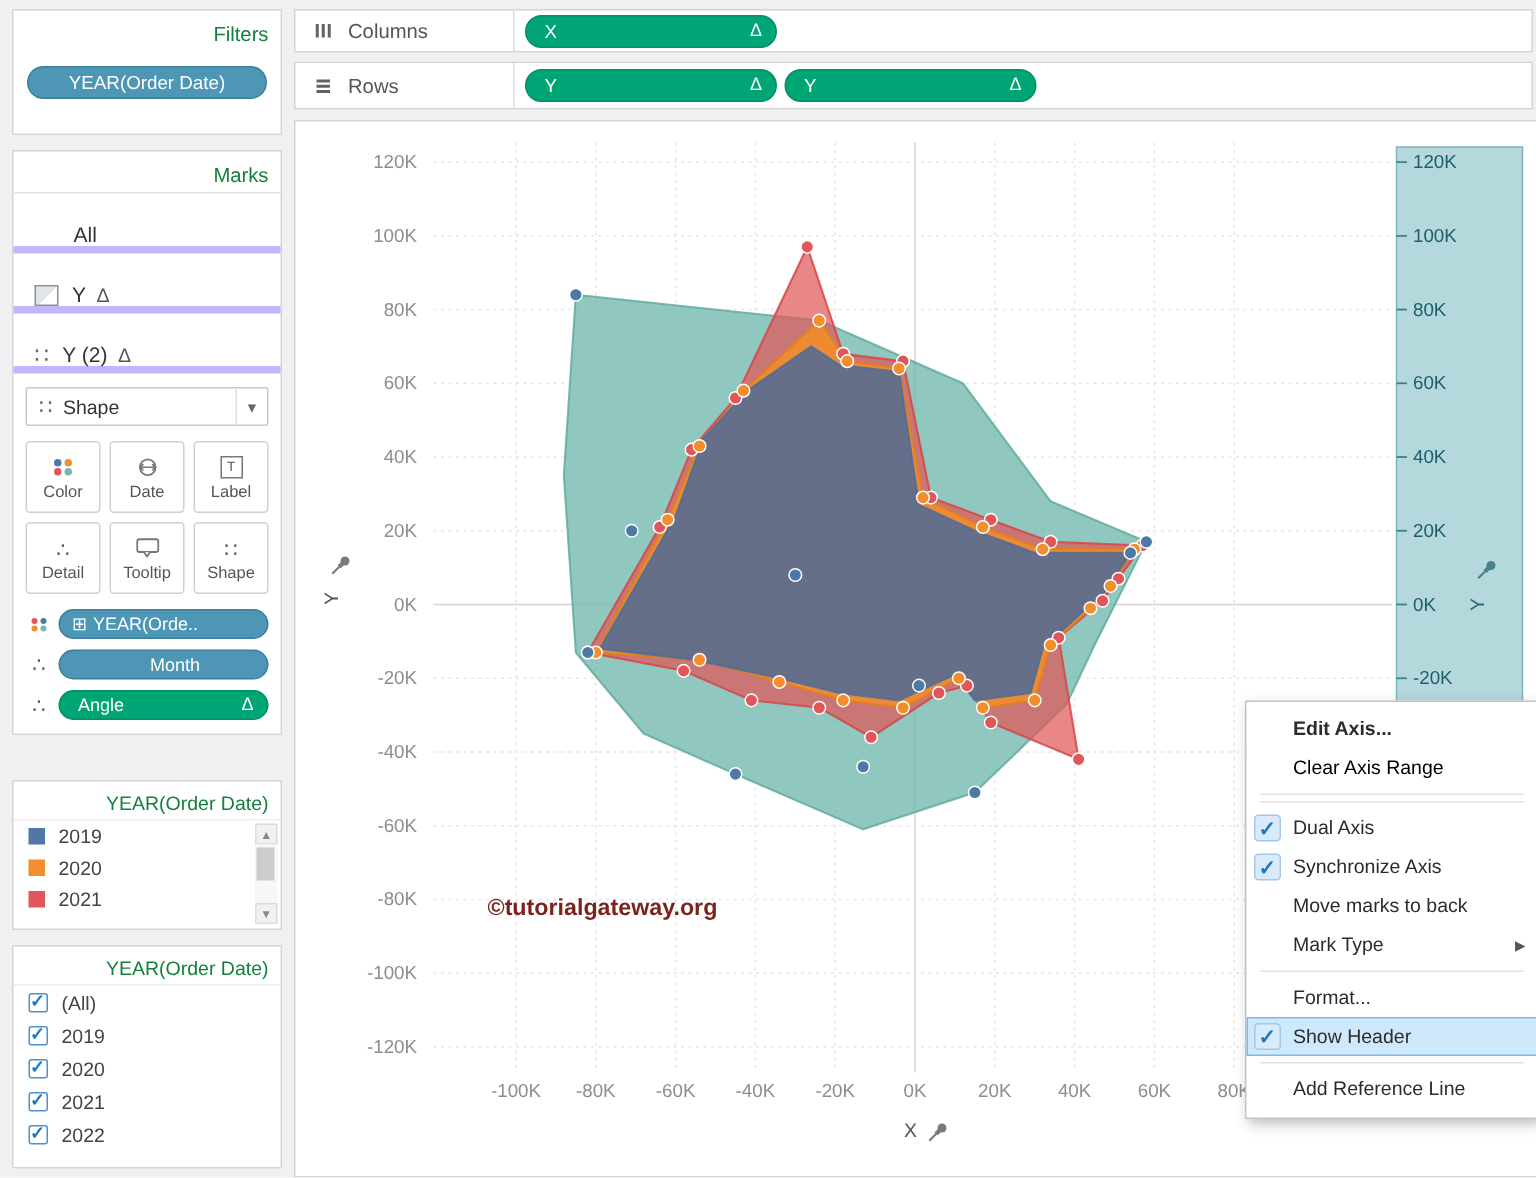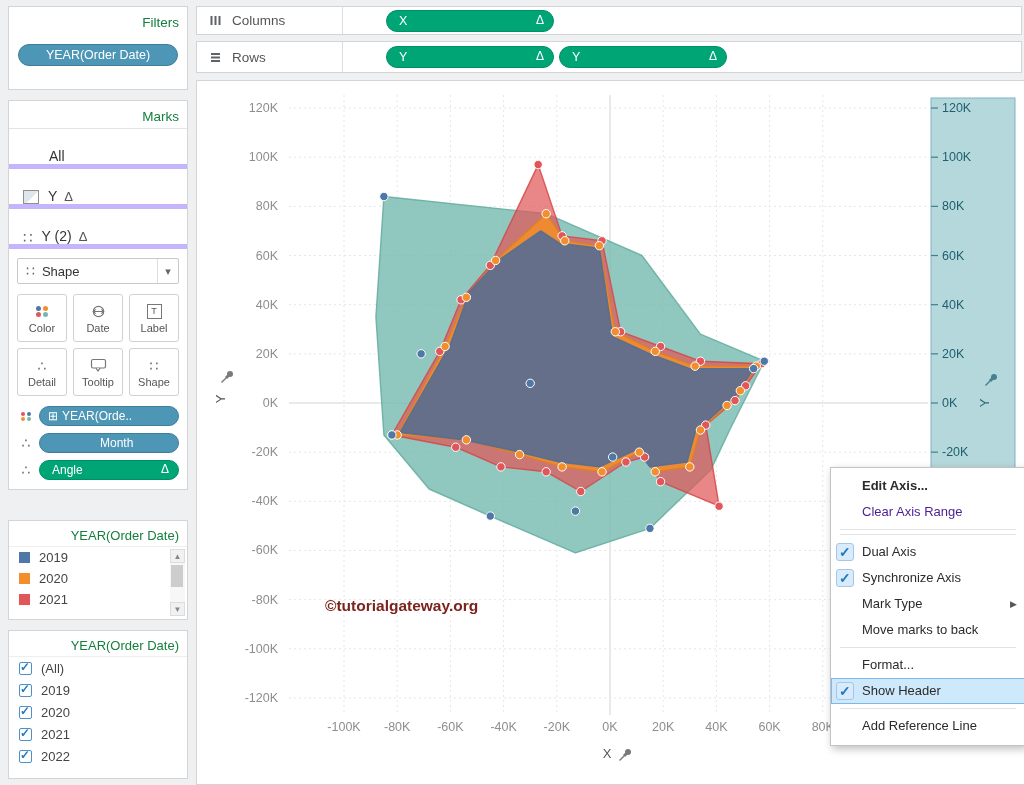--- a/index.html
+++ b/index.html
@@ -56,40 +56,40 @@
   .sb-track{position:absolute;top:14px;bottom:14px;left:0;right:0;background:#f7f7f7;}
   .sb-thumb{position:absolute;top:2px;left:1px;width:12px;height:22px;background:#cdcdcd;}
   .sb-down{position:absolute;bottom:0;left:0;right:0;}
 
   #filterbox-panel{left:8px;top:630px;width:180px;height:149px;}
   .fchkrow{display:flex;align-items:center;height:22px;padding-left:10px;font-size:13px;color:#444;}
   .chk{width:13px;height:13px;border:1px solid #4f90c8;border-radius:2px;margin-right:9px;position:relative;background:#fff;box-sizing:border-box;}
   .chk .tick{position:absolute;left:0px;top:-3px;color:var(--check-blue,#1e7ac4);font-size:12px;font-weight:bold;}
 
   
-  .shelf-row{position:absolute;left:196px;width:826px;background:#fff;border:1px solid #d4d4d4;display:flex;box-sizing:border-box;gap:36px;}
+  .shelf-row{position:absolute;left:196px;width:826px;background:#fff;border:1px solid #d4d4d4;display:flex;box-sizing:border-box;}
   #columns-row{top:6px;height:29px;}
   #rows-row{top:41px;height:32px;}
   .shelf-label{width:145px;display:flex;align-items:center;border-right:1px solid #ddd;font-size:13.5px;color:#555;}
   .shelf-label .sic{margin:0 10px 0 12px;display:flex;}
   .shelf-area{flex:1;display:flex;align-items:center;padding-left:7px;}
   .shelf-area .pill{width:168px;margin-right:5px;}
   .shelf-area .pill .pt{padding-left:12px;}
 
   
   #chart-panel{left:196px;top:80px;width:896px;height:705px;background:#fff;border:1px solid #d4d4d4;box-sizing:border-box;position:absolute;}
   #chart-svg{position:absolute;left:0;top:0;}
   svg text{font-family:"Liberation Sans",sans-serif;}
   #watermark{position:absolute;left:128px;top:516px;font-size:15.5px;font-weight:bold;color:#7b241e;}
 
   
   #context-menu{position:absolute;left:830px;top:467px;width:194px;background:#fff;border:1px solid #c3c3c3;box-shadow:2px 3px 8px rgba(0,0,0,0.25);padding:5px 0 6px 0;z-index:60;}
   .mi{position:relative;height:26px;line-height:26px;padding-left:31px;font-size:13px;color:#2b2b2b;white-space:nowrap;}
   .mi.bold{font-weight:bold;}
-  .mi.disabled{color:#4c1d95;}
+  .mi.disabled{color:#000000;}
   .mi.highlight{background:var(--menu-highlight,#cfe9fc);outline:1px solid #7db8e8;outline-offset:-1px;}
   .mcheckbox{position:absolute;left:5px;top:4px;width:18px;height:18px;background:#d9eafa;border:1px solid #a3c7e8;border-radius:3px;box-sizing:border-box;}
   .mcheckbox .tick{position:absolute;left:2px;top:-5px;color:var(--check-blue,#1e7ac4);font-size:14px;font-weight:bold;}
   .marrow{position:absolute;right:8px;top:0;font-size:9px;color:#555;}
   .msep{height:1px;background:#e2e2e2;margin:4px 9px;}
 </style>
 </head>
 <body>
 
 <div id="screen">
@@ -470,22 +470,22 @@
       <div class="mi bold"><span>Edit Axis...</span></div>
       <div class="mi disabled"><span>Clear Axis Range</span></div>
       <div class="msep"></div>
       <div class="msep"></div>
       <div class="mi"><span class="mcheckbox">
           <span class="tick">✓</span>
         </span><span>Dual Axis</span></div>
       <div class="mi"><span class="mcheckbox">
           <span class="tick">✓</span>
         </span><span>Synchronize Axis</span></div>
+      <div class="mi"><span>Move marks to back</span></div>
       <div class="mi"><span>Mark Type</span><span class="marrow">▶</span></div>
-      <div class="mi"><span>Move marks to back</span></div>
       <div class="msep"></div>
       <div class="mi"><span>Format...</span></div>
       <div class="mi highlight"><span class="mcheckbox">
           <span class="tick">✓</span>
         </span><span>Show Header</span></div>
       <div class="msep"></div>
       <div class="mi"><span>Add Reference Line</span></div>
     </div>
 
 </div>

